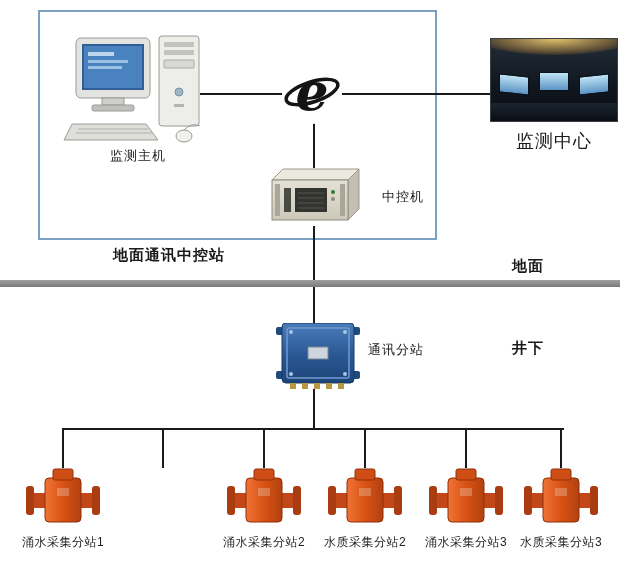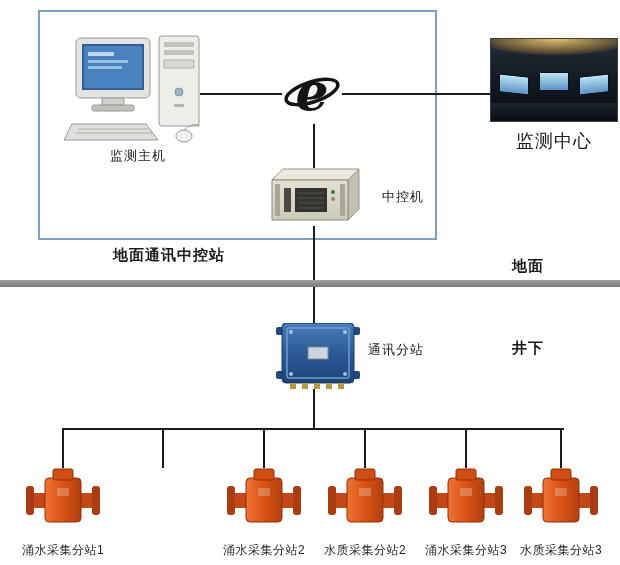--- a/index.html
+++ b/index.html
@@ -24,21 +24,21 @@
   .s1 { left:8px;  top:36px; transform:skewY(6deg); }
   .s2 { left:48px; top:33px; }
   .s3 { left:88px; top:36px; transform:skewY(-6deg); }
   .desk { position:absolute; left:0; bottom:0; width:100%; height:18px; background:linear-gradient(#1c2530,#0a0e13); }
 
   .host-wrap { position:absolute; left:62px; top:30px; width:150px; height:118px; }
   .server-wrap { position:absolute; left:262px; top:166px; width:100px; height:62px; }
   .substation-wrap { position:absolute; left:276px; top:323px; width:84px; height:68px; }
 
   .device-group { position:absolute; top:466px; width:100px; text-align:center; }
-  .device-label { display:block; margin-top:12px; font-size:12px; color:#222; letter-spacing:0.5px; white-space:nowrap; }
+  .device-label { display:block; margin-top:4px; font-size:12px; color:#222; letter-spacing:0.5px; white-space:nowrap; }
 </style>
 </head>
 <body>
 
 <div class="stage">
 
   <svg width="0" height="0" style="position:absolute">
     <defs>
       <linearGradient id="gradOrange" x1="0" y1="0" x2="1" y2="0">
         <stop offset="0" stop-color="#ef7436"></stop>

